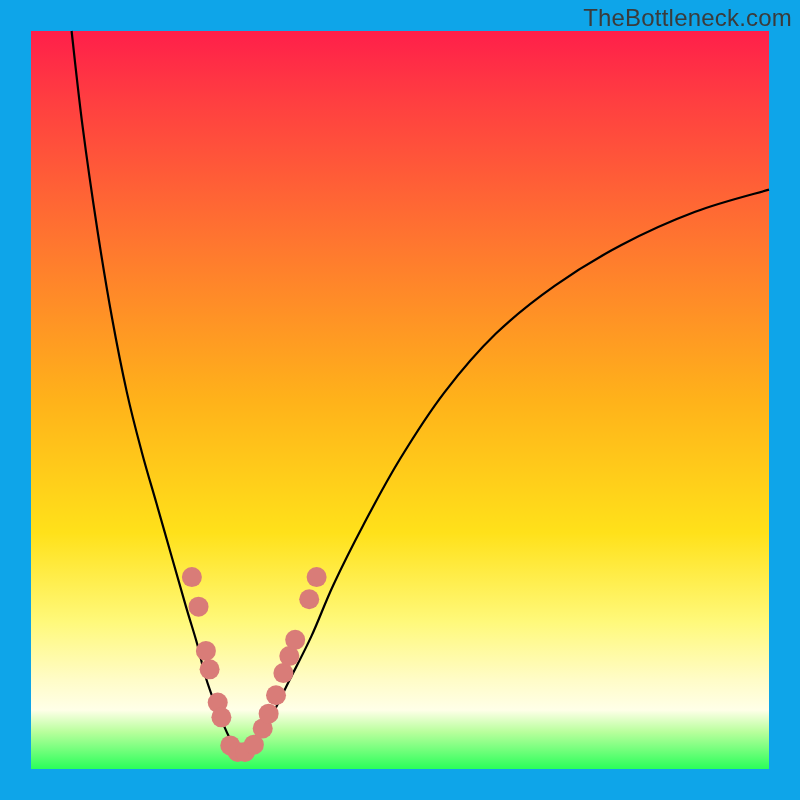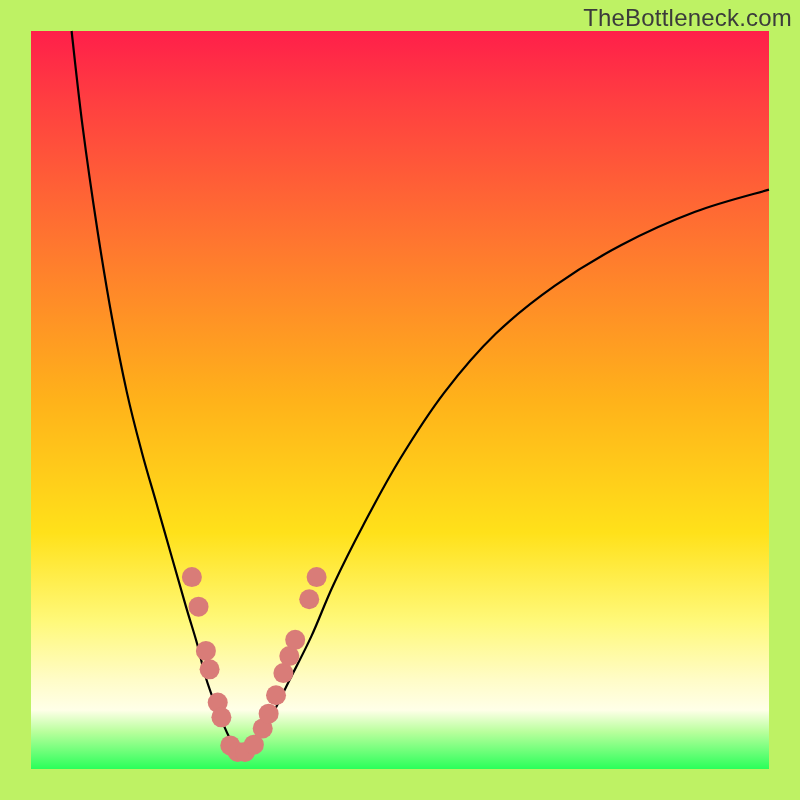--- a/index.html
+++ b/index.html
@@ -10,21 +10,21 @@
     overflow: hidden;
     background: #000;
     font-family: Arial, Helvetica, sans-serif;
   }
   .frame {
     position: absolute;
     top: 0;
     left: 0;
     width: 800px;
     height: 800px;
-    background: #bef264;
+    background: #0ea5e9;
   }
   .plot-area {
     position: absolute;
     top: 31px;
     left: 31px;
     width: 738px;
     height: 738px;
     
     background: linear-gradient(
       to bottom,

